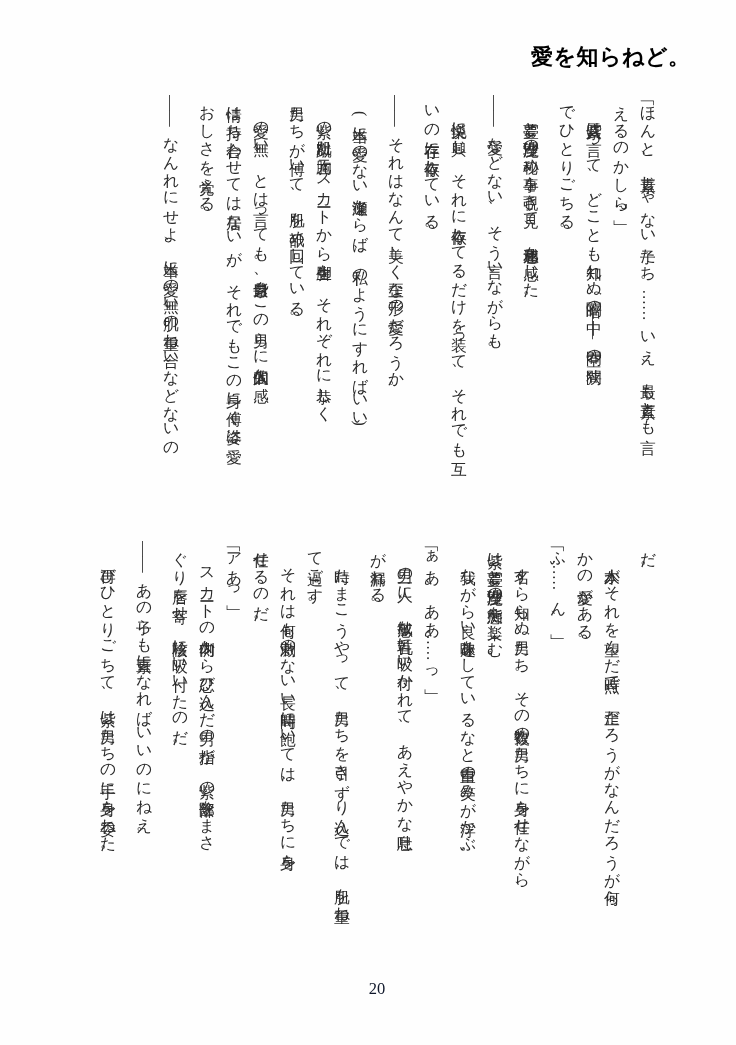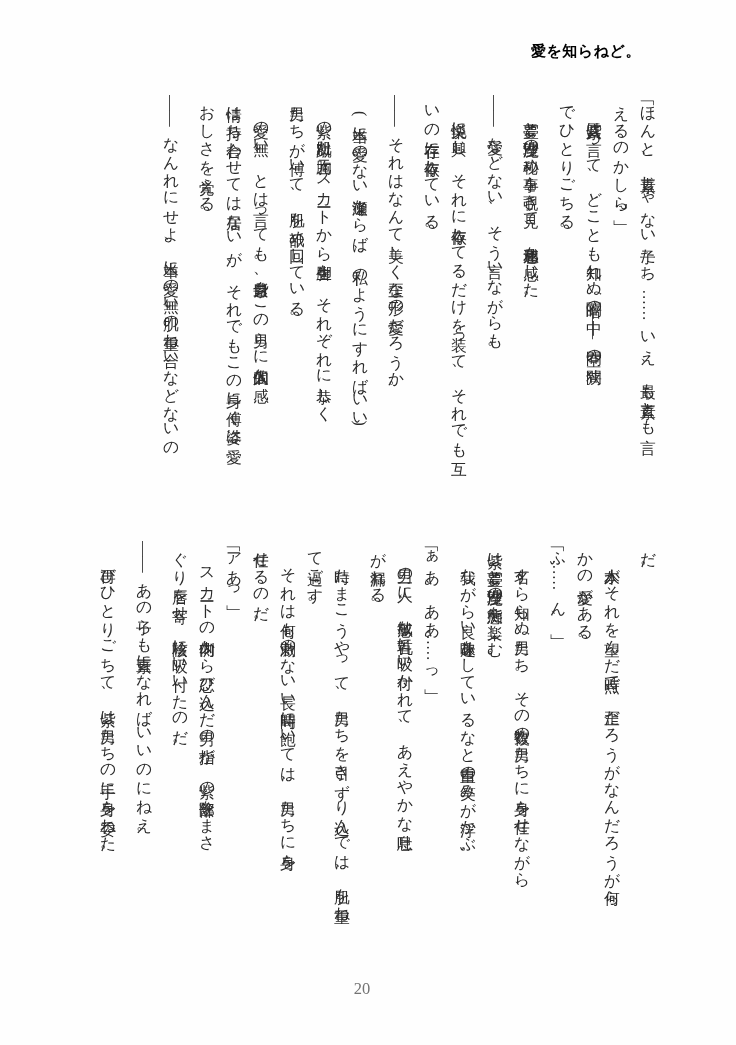--- a/index.html
+++ b/index.html
@@ -14,21 +14,21 @@
     background: #fefefe;
     overflow: hidden;
     font-family: "Liberation Serif", "DejaVu Serif", serif;
   }
   .header-title {
     position: absolute;
     top: 42px;
     left: 531px;
     font-family: Liberation Mono, monospace;
     font-weight: bold;
-    font-size: 15px;
+    font-size: 22px;
     letter-spacing: 0.5px;
     color: #000000;
     white-space: nowrap;
   }
   .band {
     position: absolute;
     right: 74px;
     height: 436px;
     writing-mode: vertical-rl;
     text-orientation: mixed;
@@ -41,25 +41,25 @@
   .ln {
     line-height: 27px;
     white-space: nowrap;
     text-indent: 0;
   }
   .ln.ind { text-indent: 1em; }
   .ln.gap { margin-block-start: 9px; }
   .page-number {
     position: absolute;
     top: 979px;
-    left: 337px;
+    left: 352px;
     width: 50px;
     text-align: center;
     font-size: 16.5px;
-    color: #737373;
+    color: #0f172a;
     font-family: "Liberation Serif", "DejaVu Serif", serif;
   }
 </style>
 </head>
 <body>
 
 <div class="page">
   <div class="header-title">愛を知らねど。</div>
 
   <div class="band upper">

